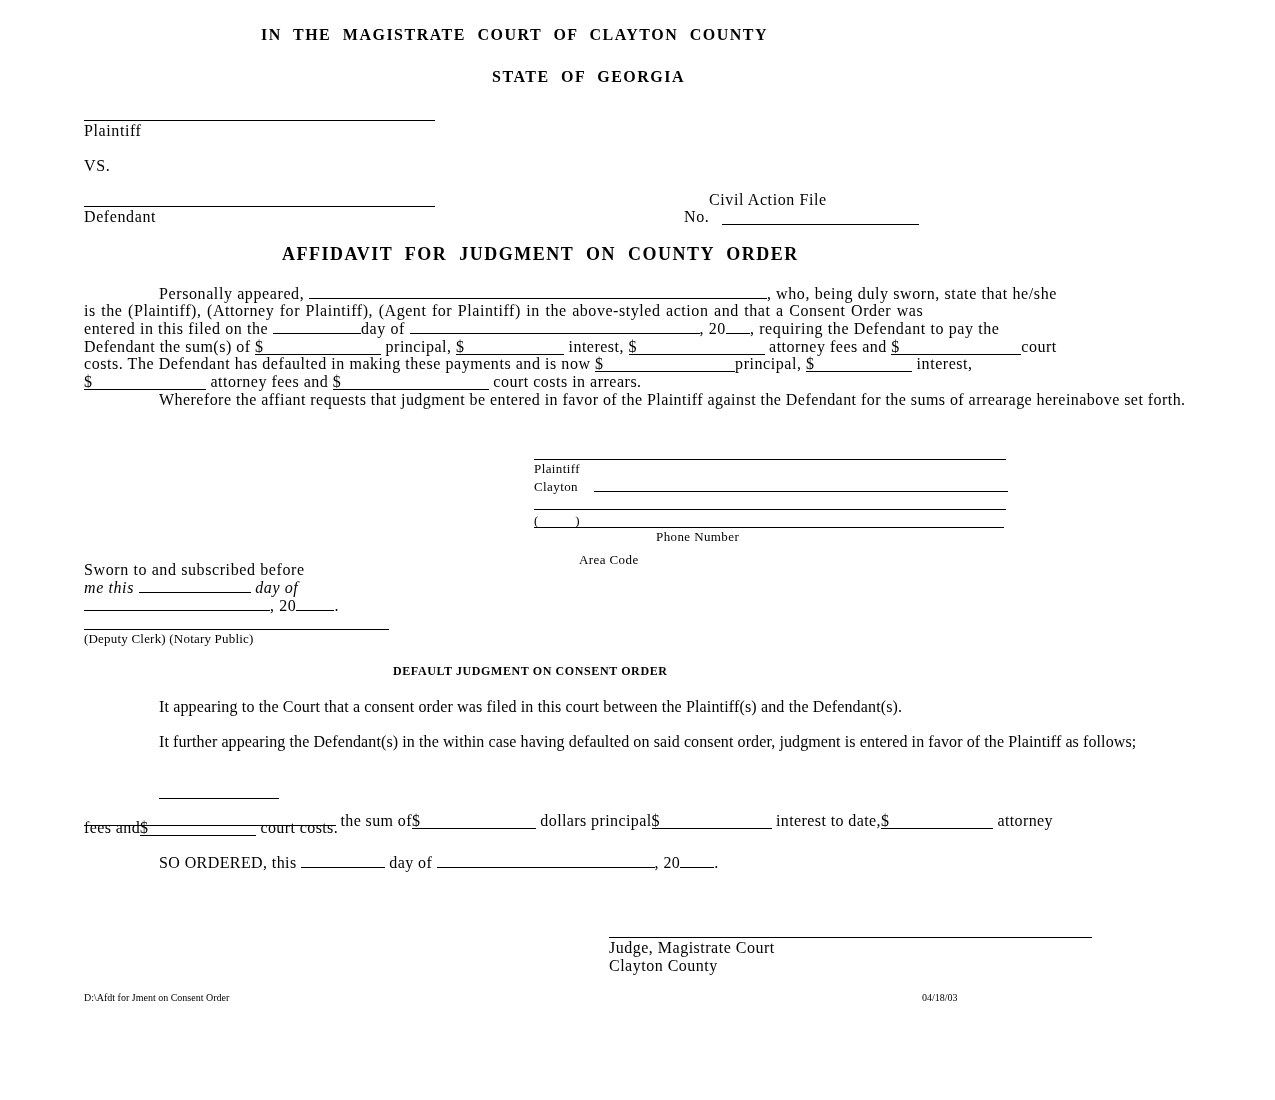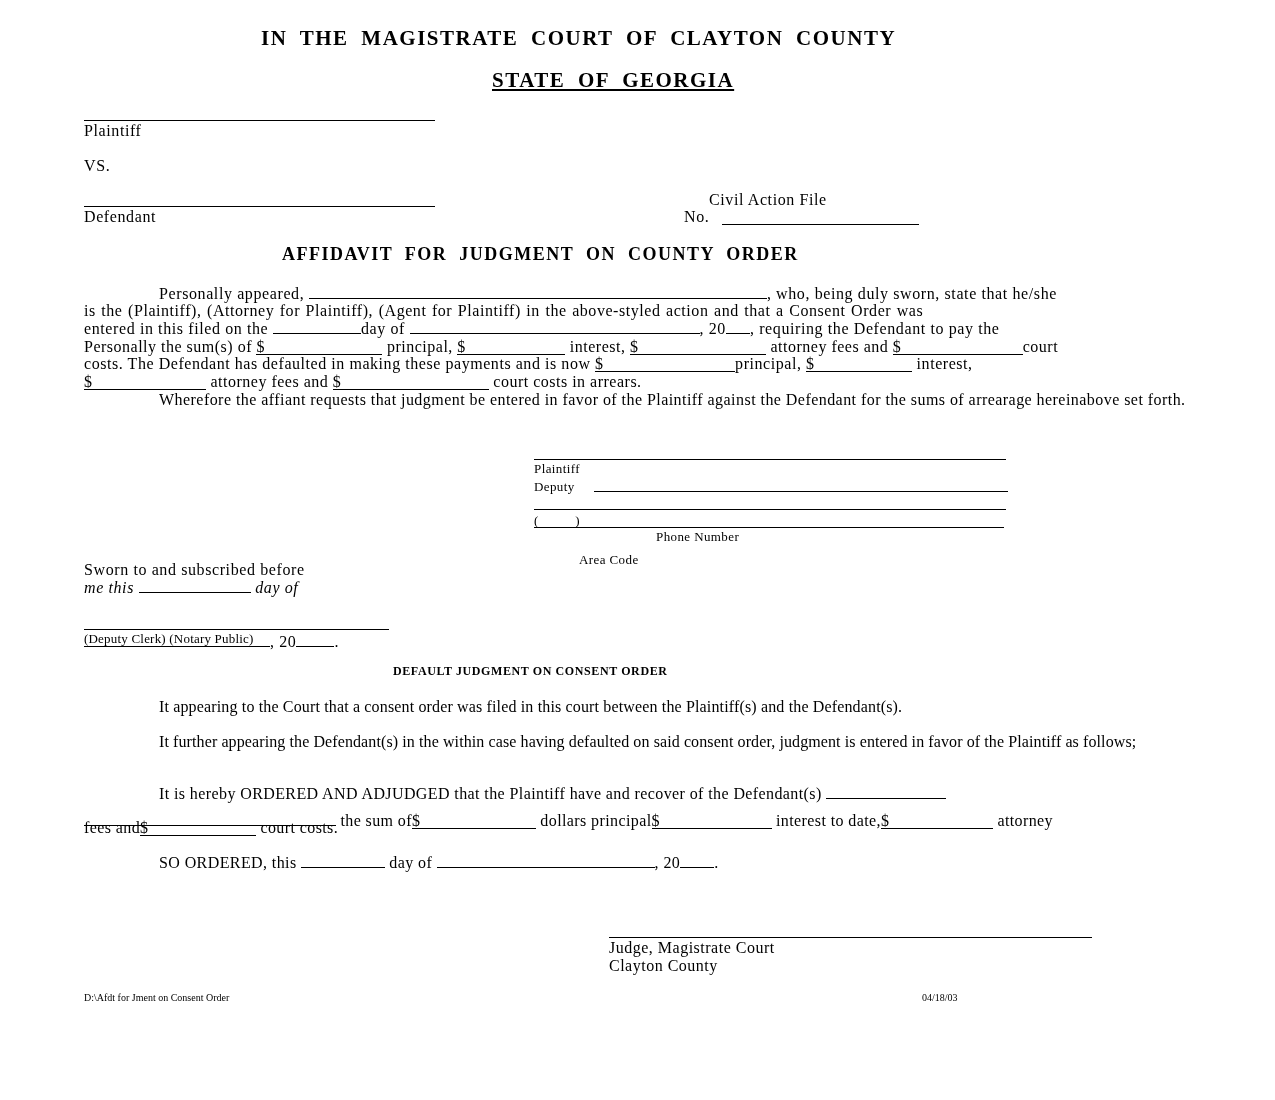--- a/index.html
+++ b/index.html
@@ -1,35 +1,35 @@
 <!DOCTYPE html>
 <html><head>
   <meta charset="utf-8">
   <style>
     html, body { margin: 0; padding: 0; background: #ffffff; }
     body { width: 1275px; height: 1100px; position: relative; overflow: hidden;
            font-family: "Liberation Serif", "DejaVu Serif", serif; color: #000; }
     .abs { position: absolute; white-space: nowrap; }
-    .hdr { font-weight: bold; font-size: 21px; letter-spacing: 1.5px; word-spacing: 6px; }
+    .hdr { font-weight: bold; font-size: 16px; letter-spacing: 1.5px; word-spacing: 6px; }
     .txt { font-size: 16px; letter-spacing: 0.6px; }
     .line { position: absolute; border-top: 1.5px solid #000; height: 0; }
     .u { display: inline-block; border-bottom: 1.3px solid #000; line-height: 14px; vertical-align: baseline; }
     .para { position: absolute; left: 84px; width: 1106px; font-size: 16px; line-height: 17.5px;
             letter-spacing: 0.5px; text-align: justify; white-space: normal; }
     .indent { display: inline-block; width: 75px; }
     .narrow { font-size: 16px; letter-spacing: -0.1px; }
     .small { font-size: 13px; letter-spacing: 0.4px; }
     .tiny { font-size: 10px; letter-spacing: 0; }
     .blank { display: inline-block; border-bottom: 1.3px solid #000; height: 12px; vertical-align: baseline; }
   </style>
 </head>
 <body>
 
 <div class="abs hdr" style="left:261px; top:26px;">IN THE MAGISTRATE COURT OF CLAYTON COUNTY</div>
-<div class="abs hdr" style="left:492px; top:68px;text-decoration:underline;">STATE OF GEORGIA</div>
+<div class="abs hdr" style="left:492px; top:68px;">STATE OF GEORGIA</div>
 
 <div class="line" style="left:84px; top:120px; width:351px;"></div>
 <div class="abs txt" style="left:84px; top:122px;">Plaintiff</div>
 <div class="abs txt" style="left:84px; top:157px;">VS.</div>
 <div class="line" style="left:84px; top:206px; width:351px;"></div>
 <div class="abs txt" style="left:84px; top:208px;">Defendant</div>
 
 <div class="abs txt" style="left:709px; top:191px;">Civil Action File</div>
 <div class="abs txt" style="left:684px; top:208px;">No.</div>
 <div class="line" style="left:722px; top:224px; width:197px;"></div>
@@ -40,21 +40,21 @@
   <span>Personally appeared,</span>
   <span class="blank" style="width:458px;"></span><span>, who, being duly sworn, state that he/she</span>
 </div>
 <div class="abs txt" style="left:84px; top:302px; letter-spacing:0.55px; word-spacing:1px;">is the (Plaintiff), (Attorney for Plaintiff), (Agent for Plaintiff) in the above-styled action and that a Consent Order was</div>
 <div class="abs txt" style="left:84px; top:320px; letter-spacing:0.6px;">
   <span>entered in this filed on the</span>
   <span class="blank" style="width:88px;"></span><span>day of</span>
   <span class="blank" style="width:290px;"></span><span>, 20</span><span class="blank" style="width:24px;"></span><span>, requiring the Defendant to pay the</span>
 </div>
 <div class="abs txt" style="left:84px; top:338px; letter-spacing:0.5px;">
-  <span>Personally the sum(s) of</span>
+  <span>Defendant the sum(s) of</span>
   <span class="u" style="width:126px;"><span>$</span></span>
   <span>principal,</span>
   <span class="u" style="width:108px;"><span>$</span></span>
   <span>interest,</span>
   <span class="u" style="width:136px;"><span>$</span></span>
   <span>attorney fees and</span>
   <span class="u" style="width:130px;"><span>$</span></span><span>court</span>
 </div>
 <div class="abs txt" style="left:84px; top:355px; letter-spacing:0.55px;">
   <span>costs.  The Defendant has defaulted in making these payments and is now</span>
@@ -65,44 +65,43 @@
 <div class="abs txt" style="left:84px; top:373px; letter-spacing:0.5px;">
   <span class="u" style="width:122px;"><span>$</span></span>
   <span>attorney fees and</span>
   <span class="u" style="width:156px;"><span>$</span></span>
   <span>court costs in arrears.</span>
 </div>
 <div class="para" style="top:391px; letter-spacing:0.45px;"><span class="indent"></span><span>Wherefore the affiant requests that judgment be entered in favor of the Plaintiff against the Defendant for the sums of arrearage hereinabove set forth.</span></div>
 
 <div class="line" style="left:534px; top:459px; width:472px;"></div>
 <div class="abs small" style="left:534px; top:461px;">Plaintiff</div>
-<div class="abs small" style="left:534px; top:479px;">Deputy</div>
+<div class="abs small" style="left:534px; top:479px;">Clayton</div>
 <div class="line" style="left:594px; top:491px; width:414px;"></div>
 <div class="line" style="left:534px; top:509px; width:472px;"></div>
 <div class="abs small" style="left:534px; top:513px; white-space:pre;">(          )</div>
 <div class="line" style="left:534px; top:527px; width:470px;"></div>
 <div class="abs small" style="left:539px; top:552px;margin-left:40px;">Area Code</div>
 <div class="abs small" style="left:656px; top:529px;">Phone Number</div>
 
 <div class="abs txt" style="left:84px; top:561px;">Sworn to and subscribed before</div>
 <div class="abs txt" style="left:84px; top:579px;font-style:italic;">
   <span>me this</span>
   <span class="blank" style="width:112px;"></span>
   <span>day of</span>
 </div>
-<div class="abs txt" style="left:84px; top:597px;margin-top:36px;"><span class="blank" style="width:186px;"></span><span>, 20</span><span class="blank" style="width:38px;"></span><span>.</span></div>
+<div class="abs txt" style="left:84px; top:597px;"><span class="blank" style="width:186px;"></span><span>, 20</span><span class="blank" style="width:38px;"></span><span>.</span></div>
 <div class="line" style="left:84px; top:629px; width:305px;"></div>
 <div class="abs small" style="left:84px; top:631px; letter-spacing:0.2px;">(Deputy Clerk) (Notary Public)</div>
 
 <div class="abs" style="left:393px; top:664px; font-weight:bold; font-size:12px; letter-spacing:0.6px;">DEFAULT JUDGMENT ON CONSENT ORDER</div>
 <div class="abs narrow" style="left:159px; top:698px; letter-spacing:0.15px;">It appearing to the Court that a consent order was filed in this court between the Plaintiff(s) and the Defendant(s).</div>
 <div class="para narrow" style="top:733px; letter-spacing:0.1px; line-height:17px;"><span class="indent"></span><span>It further appearing the Defendant(s) in the within case having defaulted on said consent order, judgment is entered in favor of the Plaintiff as follows;</span></div>
 
 <div class="abs txt" style="left:159px; top:785px; letter-spacing:0.4px;">
-  <span>It is hereby ORDERED AND ADJUDGED that the Plaintiff have and recover of the Defendant(s)</span>
   <span class="blank" style="width:120px;"></span>
 </div>
 <div class="abs txt" style="left:84px; top:812px; letter-spacing:0.4px;">
   <span class="blank" style="width:252px;"></span>
   <span>the sum of</span><span class="u" style="width:124px;"><span>$</span></span>
   <span>dollars principal</span><span class="u" style="width:120px;"><span>$</span></span>
   <span>interest to date,</span><span class="u" style="width:112px;"><span>$</span></span>
   <span>attorney</span>
 </div>
 <div class="abs txt" style="left:84px; top:819px; letter-spacing:0.4px;">

